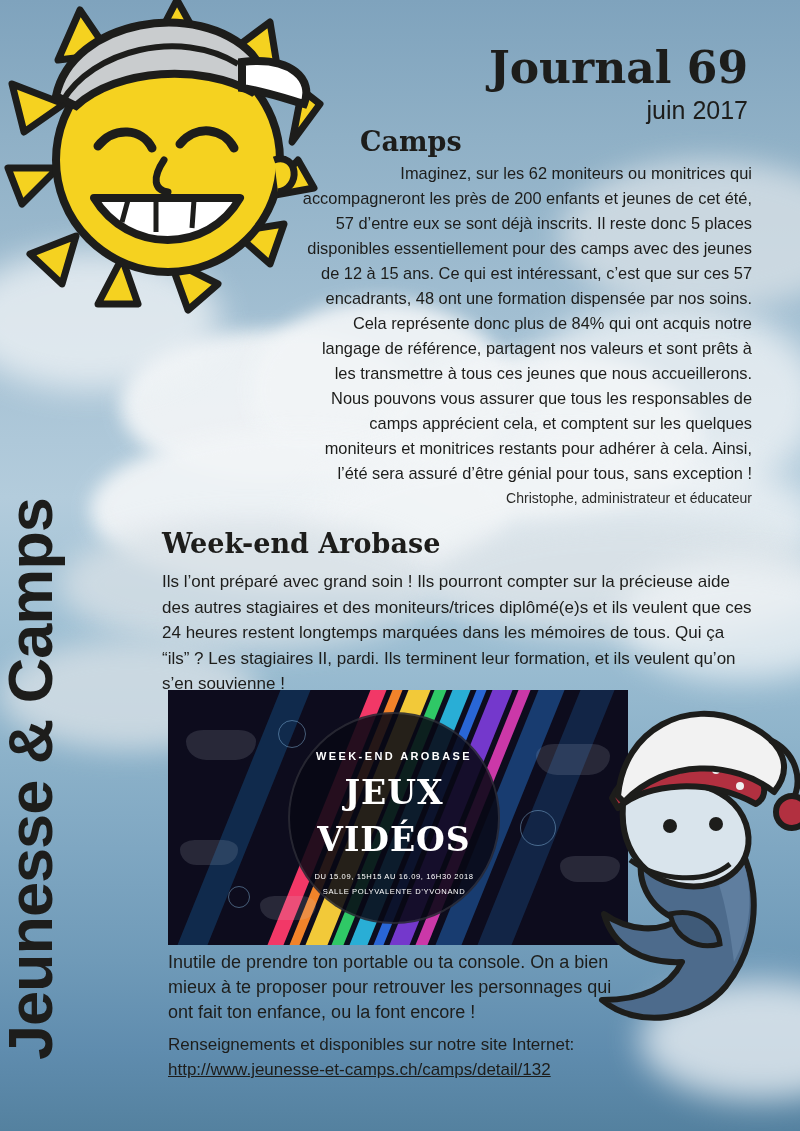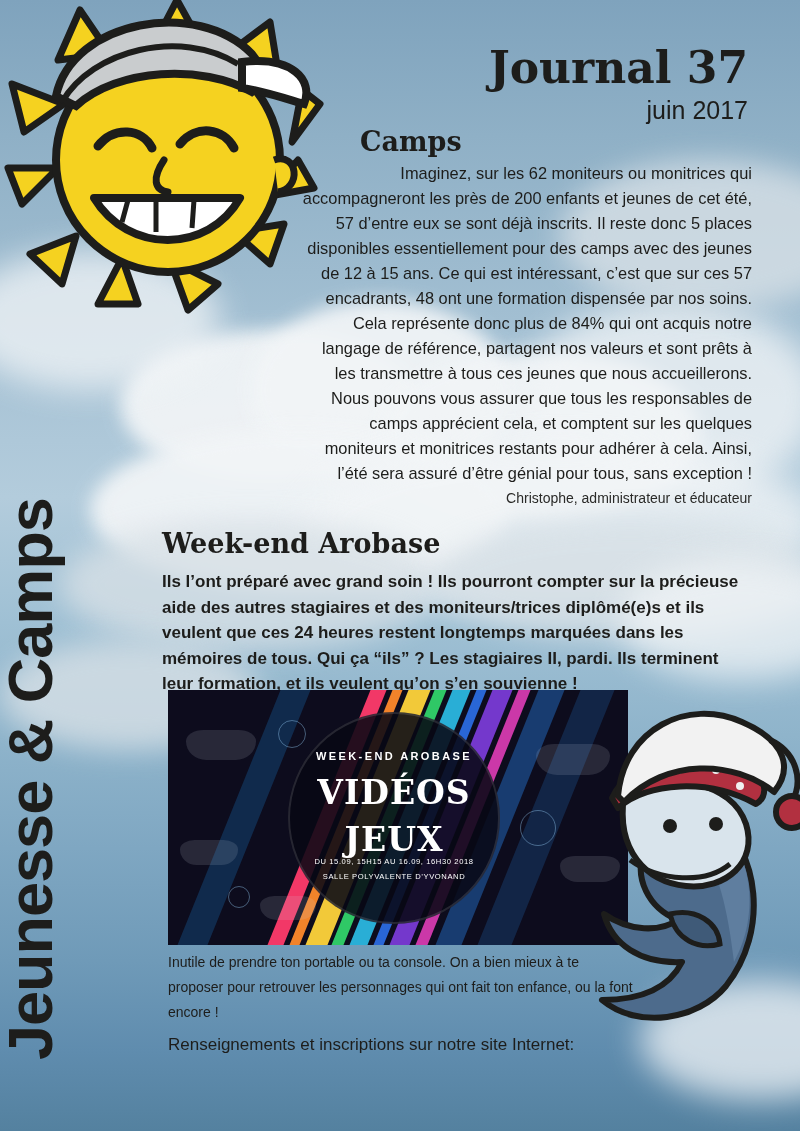--- a/index.html
+++ b/index.html
@@ -127,21 +127,20 @@
     margin: 0 0 10px 0;
     font-family: "DejaVu Serif", serif;
     font-size: 27px;
     font-weight: bold;
     color: #1d1d1b;
   }
   #arobase .body {
     font-size: 17px;
     line-height: 25.5px;
     color: #1d1d1b;
-    font-weight: bold;
   }
 
   
   #poster {
     position: absolute;
     left: 168px;
     top: 690px;
     width: 460px;
     height: 255px;
     background: #0d0c1d;
@@ -172,20 +171,21 @@
   }
   #poster .p-title {
     margin-top: 14px;
     font-family: "DejaVu Serif", serif;
     font-size: 33px;
     line-height: 33px;
     font-weight: bold;
     letter-spacing: 1px;
   }
   #poster .p-info {
+    margin-top: 15px;
     font-size: 7.6px;
     letter-spacing: .6px;
     line-height: 11px;
   }
   .gamepad {
     position: absolute;
     opacity: .14;
   }
   .gamepad .pad {
     width: 100%;
@@ -207,21 +207,21 @@
     width: 290px;
     height: 330px;
   }
 
   
   #bottom-text {
     position: absolute;
     left: 168px;
     top: 950px;
     width: 470px;
-    font-size: 14px;
+    font-size: 18px;
     line-height: 25px;
     color: #1d1d1b;
   }
   #contact {
     position: absolute;
     left: 168px;
     top: 1032px;
     width: 500px;
     font-size: 17px;
     line-height: 25px;
@@ -284,21 +284,21 @@
       <path d="M92 206 C126 262 206 262 238 206 Z" fill="#ffffff" stroke="#1d1d1b" stroke-width="8" stroke-linejoin="round"></path>
       <path d="M92 206 L238 206" stroke="#1d1d1b" stroke-width="8"></path>
       <path d="M120 230 L126 208 M154 240 L154 208 M190 236 L192 208" stroke="#1d1d1b" stroke-width="5"></path>
 
       <path d="M272 168 C296 160 300 196 276 200" fill="#f5d220" stroke="#1d1d1b" stroke-width="7"></path>
     </svg>
   </div>
 
   <div id="side-title">Jeunesse &amp; Camps</div>
 
-  <div id="journal-title">Journal 37</div>
+  <div id="journal-title">Journal 69</div>
   <div id="journal-date">juin 2017</div>
 
   <section id="edito">
     <h2>Camps</h2>
     <div class="body">Imaginez, sur les 62 moniteurs ou monitrices qui accompagneront les près de 200 enfants et jeunes de cet été, 57 d’entre eux se sont déjà inscrits. Il reste donc 5 places disponibles essentiellement pour des camps avec des jeunes de 12 à 15 ans. Ce qui est intéressant, c’est que sur ces 57 encadrants, 48 ont une formation dispensée par nos soins. Cela représente donc plus de 84% qui ont acquis notre langage de référence, partagent nos valeurs et sont prêts à les transmettre à tous ces jeunes que nous accueillerons. Nous pouvons vous assurer que tous les responsables de camps apprécient cela, et comptent sur les quelques moniteurs et monitrices restants pour adhérer à cela. Ainsi, l’été sera assuré d’être génial pour tous, sans exception !</div>
     <div class="signature">Christophe, administrateur et éducateur</div>
   </section>
 
   <section id="arobase">
     <h2>Week-end Arobase</h2>
@@ -333,22 +333,22 @@
     <div class="gamepad" style="left:92px;  top:206px; width:56px; height:38px;">
         <div class="pad"></div>
       </div>
 
     <div class="dot-deco" style="left:110px; top:30px;  width:26px; height:26px;"></div>
     <div class="dot-deco" style="left:352px; top:120px; width:34px; height:34px;"></div>
     <div class="dot-deco" style="left:60px;  top:196px; width:20px; height:20px;"></div>
 
     <div class="circle-panel">
       <div class="p-sub">WEEK-END AROBASE</div>
+      <div class="p-title">JEUX</div>
       <div class="p-title">VIDÉOS</div>
-      <div class="p-title">JEUX</div>
       <div class="p-info">DU 15.09, 15H15 AU 16.09, 16H30 2018</div>
       <div class="p-info" style="margin-top:4px;">SALLE POLYVALENTE D’YVONAND</div>
     </div>
   </div>
 
   <div id="dolphin">
     <svg viewBox="0 0 290 330" width="290" height="330" aria-hidden="true">
 
       <path d="M196 120 C238 150 250 230 206 286 C178 320 118 330 82 300 C124 300 150 286 162 262
                C120 264 92 244 84 214 C110 232 140 232 158 220 C128 208 114 178 124 150
@@ -370,16 +370,17 @@
       <path d="M250 40 C276 52 284 80 272 102" fill="none" stroke="#1d1d1b" stroke-width="6"></path>
       <circle cx="272" cy="112" r="16" fill="#b23040" stroke="#1d1d1b" stroke-width="6"></circle>
 
       <path d="M150 214 C176 208 198 222 200 244 C178 250 156 240 150 214 Z" fill="#3f5a78" stroke="#1d1d1b" stroke-width="5"></path>
     </svg>
   </div>
 
   <div id="bottom-text">Inutile de prendre ton portable ou ta console. On a bien mieux à te proposer pour retrouver les personnages qui ont fait ton enfance, ou la font encore !</div>
 
   <div id="contact">
-    <div>Renseignements et inscriptions sur notre site Internet:</div>
+    <div>Renseignements et disponibles sur notre site Internet:</div>
+    <a class="url" href="#">http://www.jeunesse-et-camps.ch/camps/detail/132</a>
   </div>
 
 </div>
 
 </body></html>

